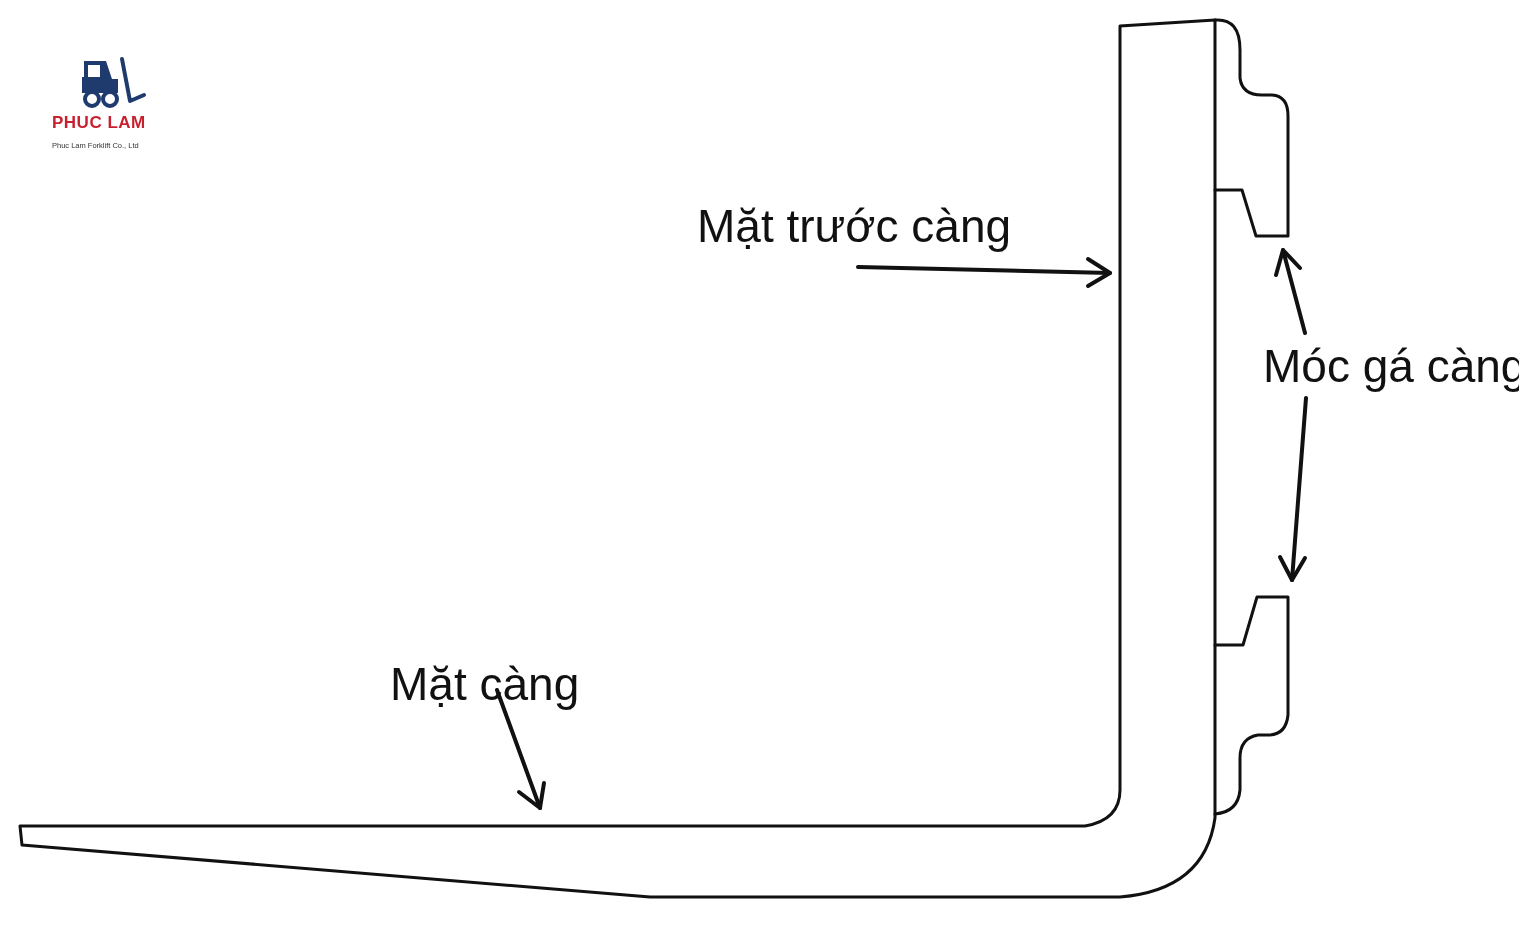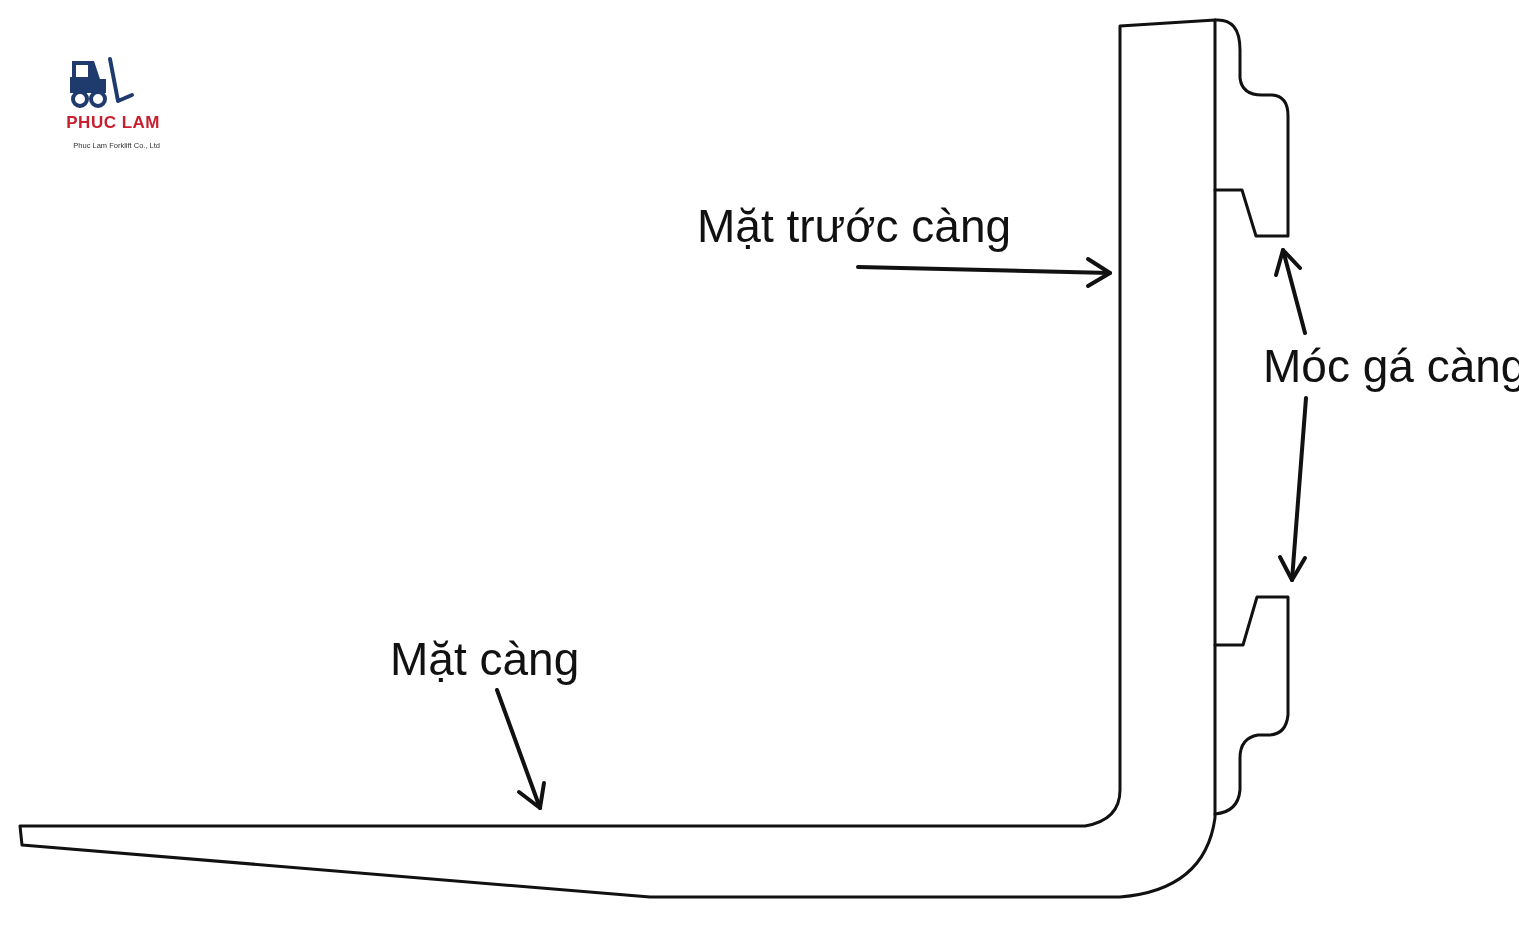--- a/index.html
+++ b/index.html
@@ -1,19 +1,19 @@
 <!DOCTYPE html>
 <html><head>
 <meta charset="utf-8">
 <style>
   html, body { margin:0; padding:0; background:#ffffff; }
   body { width:1519px; height:939px; position:relative; overflow:hidden; font-family:"Liberation Sans", sans-serif; }
   #diagram { position:absolute; left:0; top:0; }
   .label { position:absolute; font-family:"Liberation Sans", sans-serif; font-weight:normal; color:#111111; font-size:46px; white-space:nowrap; line-height:1; }
-  .logo { position:absolute; left:40px; top:55px; width:120px; text-align:right; }
+  .logo { position:absolute; left:52px; top:55px; width:120px; text-align:left; }
   .logo-name { color:#c8202f; font-weight:bold; font-size:17px; letter-spacing:0.5px; margin-top:2px; }
   .logo-sub { color:#333; font-size:7.5px; margin-top:8px; }
 </style>
 </head>
 <body>
 
 <div class="logo">
   <svg width="72" height="56" viewBox="0 0 72 56" style="display:block;margin:0 auto;">
     <path d="M8 6 H30 L36 24 H42 V38 H6 V22 H8 Z" fill="#1f3b6e"></path>
     <rect x="12" y="10" width="12" height="12" fill="#ffffff"></rect>
@@ -48,14 +48,14 @@
       <polyline points="1276,275 1283,250 1300,268"></polyline>
     </g>
     <g>
       <line x1="1306" y1="398" x2="1292" y2="580"></line>
       <polyline points="1280,557 1292,580 1305,558"></polyline>
     </g>
   </g>
 </svg>
 
 <div class="label" style="left:697px; top:203px;">Mặt trước càng</div>
-<div class="label" style="left:390px; top:636px;">Mặt càng</div>
+<div class="label" style="left:390px; top:661px;">Mặt càng</div>
 <div class="label" style="left:1221px; top:343px;margin-left:42px;">Móc gá càng</div>
 
 </body></html>

